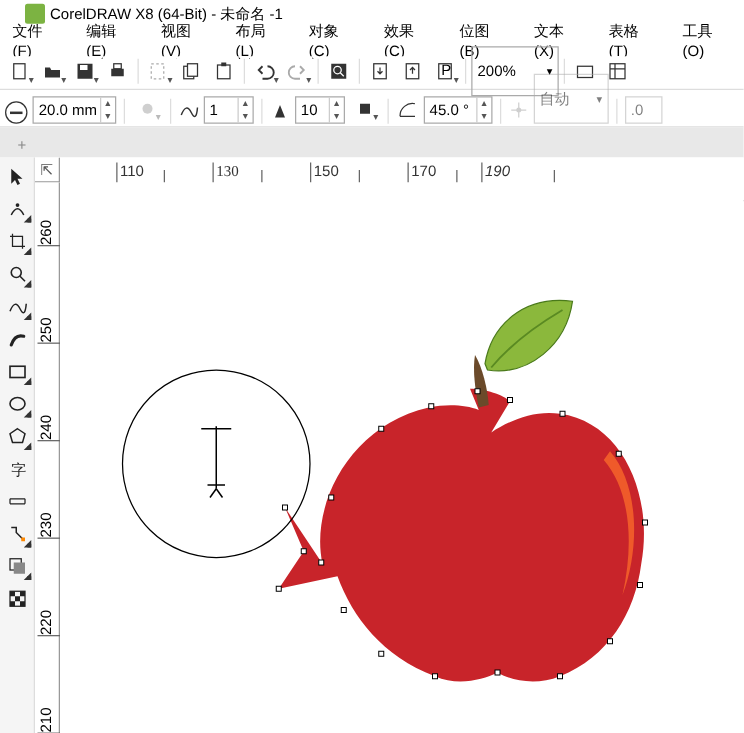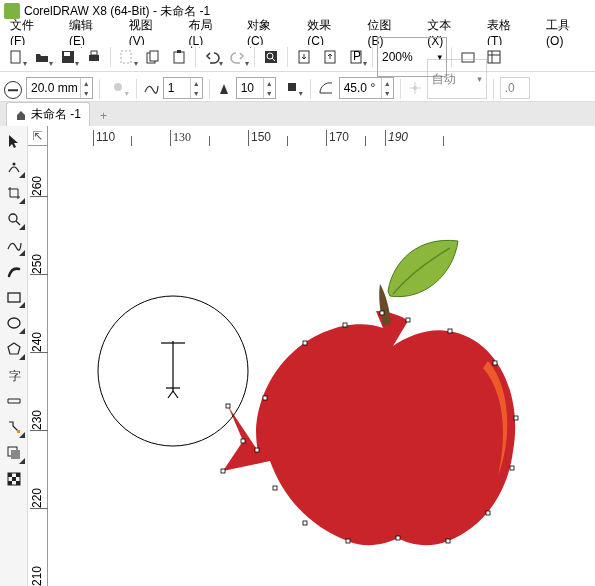--- a/index.html
+++ b/index.html
@@ -1,17 +1,17 @@
 <!DOCTYPE html>
 <html><head>
 <meta charset="utf-8">
 <style>
 *{margin:0;padding:0;box-sizing:border-box;font-family:"Microsoft YaHei",sans-serif;font-size:12px}
 body{background:#fff;overflow:hidden}
-.titlebar{height:22px;background:#fff;display:flex;align-items:center;padding:2px 4px;gap:4px}
+.titlebar{height:22px;background:#fff;display:flex;align-items:center;padding:2px 20px;gap:4px}
 .titlebar .logo{width:16px;height:16px;background:#7cb342;display:inline-block;border-radius:2px}
 .menubar{height:20px;display:flex;align-items:center;padding:0 4px;gap:10px}
 .menubar span{padding:2px 6px;cursor:default}
 .toolbar1{height:30px;display:flex;align-items:center;padding:2px 4px;gap:2px;border-bottom:1px solid #ddd}
 .tbtn{width:24px;height:24px;display:inline-flex;align-items:center;justify-content:center;background:#fff;border:none;position:relative}
 .tbtn.dd::after{content:"▾";font-size:8px;position:absolute;right:1px;bottom:1px;color:#555}
 .sep{width:1px;height:20px;background:#ddd;margin:0 2px}
 .zoom-sel{height:40px;border:1px solid #aaa;padding:0 18px 0 4px;display:inline-flex;align-items:center;position:relative;min-width:70px}
 .zoom-sel::after{content:"▾";position:absolute;right:4px;font-size:9px}
 .toolbar2{height:30px;display:flex;align-items:flex-end;padding:2px 4px;gap:4px;border-bottom:1px solid #ddd}
@@ -218,26 +218,20 @@
   <div class="zoom-sel" style="opacity:.5;min-width:60px">
       <span>自动</span>
     </div>
   <div class="sep"></div>
   <div class="sm-in" style="min-width:30px;opacity:.5">
       <span>.0</span>
     </div>
 </div>
 
 <div class="tabbar">
-  <div class="tab">
-    <span class="home-ic"><svg width="12" height="12">
-          <path d="M2 6 L6 2 L10 6 V11 H2 Z" fill="#555"></path>
-        </svg></span>
-    <span>未命名 -1</span>
-  </div>
   <div class="plus-tab">+</div>
 </div>
 
 <div class="workspace">
   <div class="toolbox">
     <div class="tool">
         <svg width="16" height="16">
           <path d="M3 2l0 12 3-3 2 4 2-1-2-4h4z" fill="#222"></path>
         </svg>
       </div>

